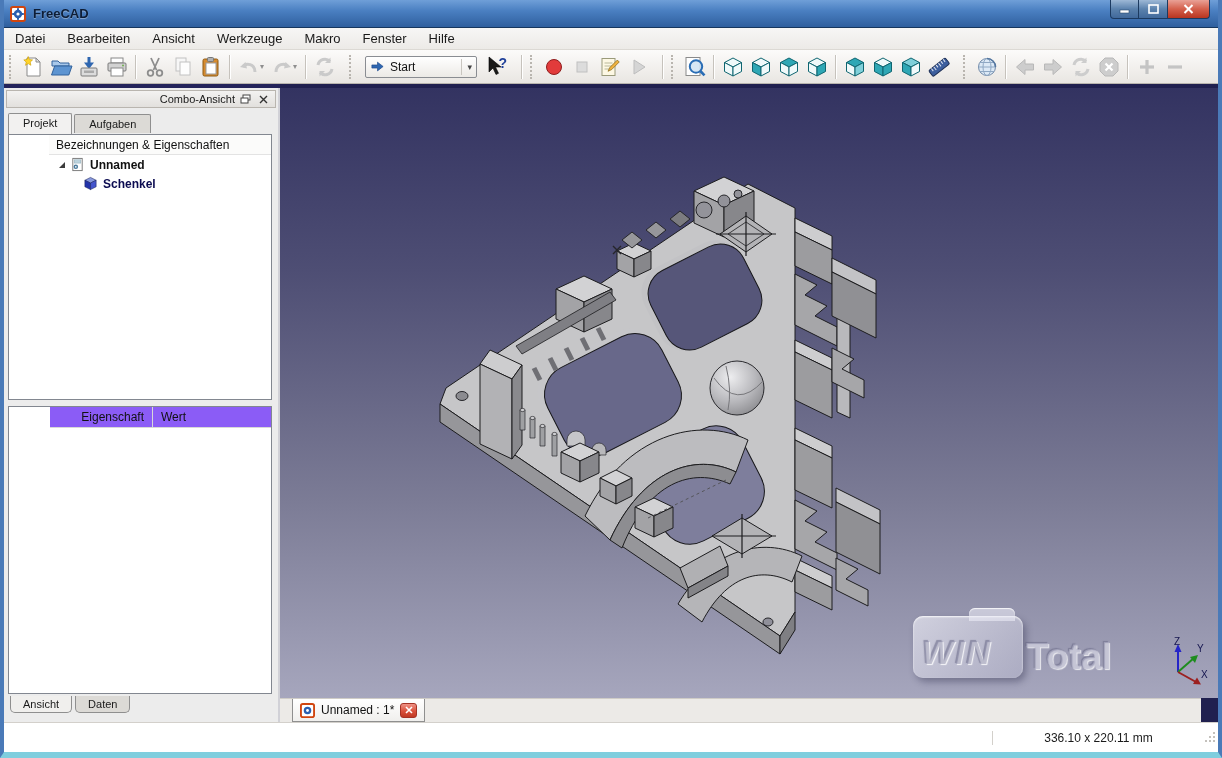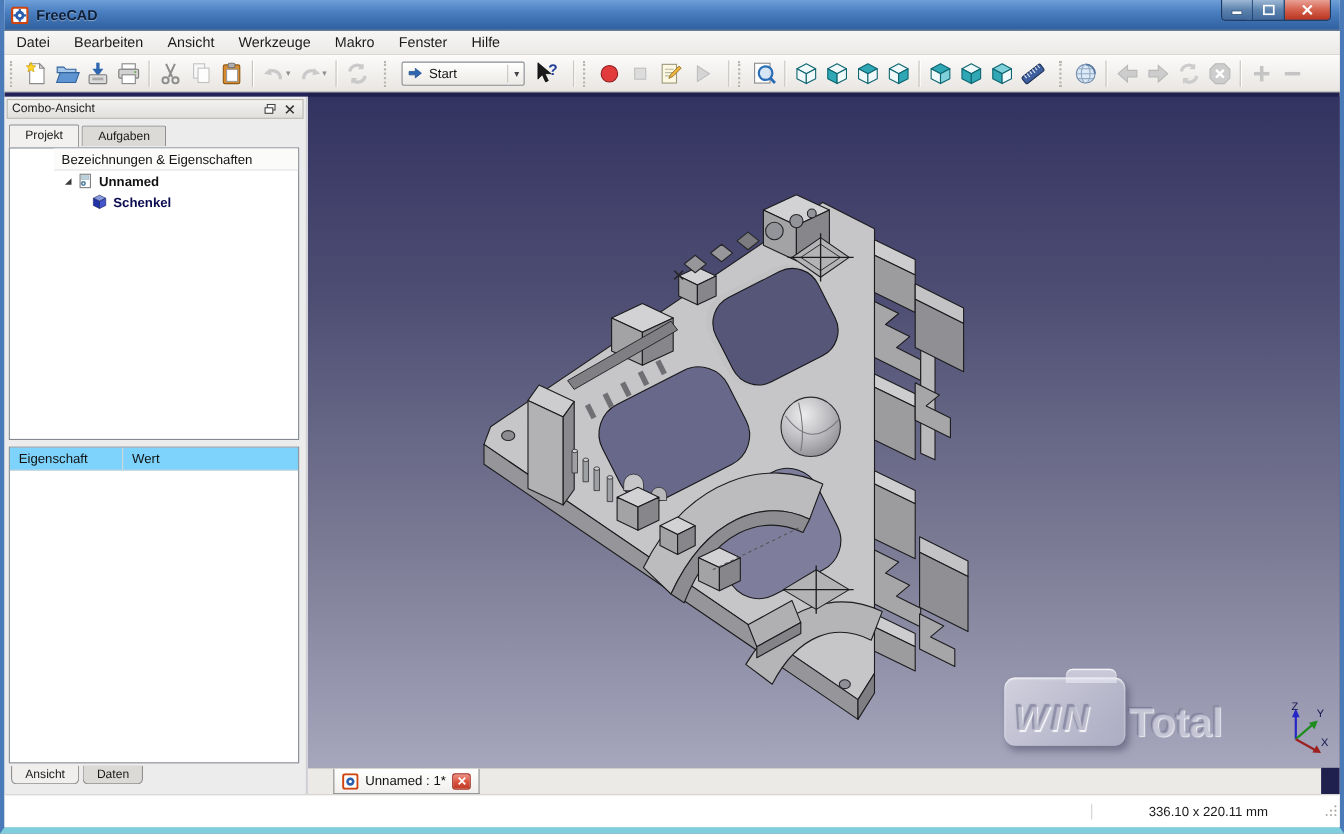--- a/index.html
+++ b/index.html
@@ -32,45 +32,45 @@
   .tbtn{width:28px;height:28px;display:flex;align-items:center;justify-content:center;border-radius:3px;}
   .tbtn svg{width:24px;height:24px;}
   .caret-sm{font-size:8px;color:#8f8f8f;margin-left:-3px;width:8px;}
   .combo{height:22px;width:112px;margin:0 6px;display:flex;align-items:center;gap:5px;padding:0 4px;
     background:linear-gradient(#ffffff,#eceae6);border:1px solid #8a8d92;border-radius:2px;font-size:12px;color:#111;}
   .combo .combo-label{flex:1;}
   .combo .combo-caret{font-size:9px;color:#444;border-left:1px solid #c9c6c0;padding-left:5px;height:16px;display:flex;align-items:center;}
   
   .dock-strip{position:absolute;left:0;top:84px;width:276px;height:4px;background:#23235358;}
   
-  .left-panel{position:absolute;left:0;top:86px;width:276px;height:636px;background:#ececec;border-right:2px solid #23235322;}
+  .left-panel{position:absolute;left:0;top:86px;width:276px;height:636px;background:#ececec;border-right:2px solid #23235322;text-align:right;}
   .panel-titlebar{position:absolute;left:2px;right:2px;top:2px;height:18px;background:linear-gradient(#f3f2f1,#e2e0dd);
     border:1px solid #b9b5af;display:flex;align-items:center;padding:0 4px;font-size:11px;color:#1a1a1a;}
   .panel-titlebar .pt-label{flex:1;}
   .pt-btn{width:15px;height:13px;display:flex;align-items:center;justify-content:center;margin-left:3px;}
   .panel-tabs{position:absolute;left:4px;top:22px;height:23px;display:flex;align-items:flex-end;}
   .ptab{font-size:11px;color:#1a1a1a;padding:3px 14px;border:1px solid #8f8f8f;border-bottom:none;background:#dcdad6;margin-right:2px;border-radius:2px 2px 0 0;}
   .ptab.active{background:#f2f1f0;padding-bottom:5px;position:relative;top:1px;}
   .tree-box{position:absolute;left:4px;right:6px;top:46px;height:266px;background:#ffffff;border:1px solid #828790;padding-left:40px;}
   .tree-header{height:20px;border-bottom:1px solid #e3e3e3;background:#fbfbfa;display:flex;align-items:center;padding:0 7px;font-size:12px;color:#111;}
   .tree-row{height:19px;display:flex;align-items:center;font-size:12px;color:#111;}
   .tree-row .expander{width:10px;height:10px;margin:0 3px 0 8px;}
   .tree-row .ticon{width:15px;height:15px;margin-right:5px;}
   .tree-row.bold{font-weight:bold;}
   .prop-box{position:absolute;left:4px;right:6px;top:318px;height:288px;background:#ffffff;border:1px solid #828790;}
-  .prop-header{height:21px;display:flex;border-bottom:1px solid #d8d8d8;background:#7dd3fc;font-size:12px;color:#111;}
+  .prop-header{height:21px;display:flex;border-bottom:1px solid #d8d8d8;background:#8b5cf6;font-size:12px;color:#111;margin-left:41px;}
   .prop-col{padding:3px 8px;}
   .prop-col.c1{width:103px;border-right:1px solid #d8d8d8;}
   .bottom-tabs{position:absolute;left:6px;top:608px;display:flex;}
   .btab{font-size:11px;color:#1a1a1a;padding:2px 12px;border:1px solid #8f8f8f;border-top:none;border-radius:0 0 5px 5px;background:#dcdad6;margin-right:3px;}
   .btab.active{background:#f0efed;}
   
   .mdi-area{position:absolute;left:276px;right:0;top:84px;height:638px;background:#20204f;}
   .viewport{position:absolute;left:0;right:0;top:4px;height:610px;background:linear-gradient(#333361 0%,#4e4e74 30%,#7c7c96 68%,#a6a6bd 100%);overflow:hidden;}
-  .mdi-tabbar{position:absolute;left:0;right:17px;bottom:0;height:24px;background:#eceae7;border-top:1px solid #cfccc7;display:flex;align-items:flex-start;padding-left:23px;}
+  .mdi-tabbar{position:absolute;left:0;right:17px;bottom:0;height:24px;background:#eceae7;border-top:1px solid #cfccc7;display:flex;align-items:flex-start;padding-left:12px;}
   .doc-tab{display:inline-flex;align-items:center;gap:6px;height:23px;padding:0 7px;background:linear-gradient(#ffffff,#f0efed);
     border:1px solid #8f8f8f;border-top:none;font-size:12px;color:#111;}
   .doc-close{width:17px;height:15px;border-radius:3px;border:1px solid #a53326;background:linear-gradient(#ef9286,#d9513c 55%,#c03a24);
     display:flex;align-items:center;justify-content:center;}
   
   .watermark{position:absolute;left:633px;top:518px;width:210px;height:80px;text-decoration:underline;}
   .wm-folder{position:absolute;left:0;top:10px;width:110px;height:62px;border-radius:10px;
     background:linear-gradient(145deg,rgba(246,246,253,.62),rgba(188,188,210,.38));
     box-shadow:3px 4px 7px rgba(30,30,60,.35), inset 0 1px 2px rgba(255,255,255,.9);}
   .wm-folder::before{content:"";position:absolute;top:-8px;right:8px;width:46px;height:13px;border-radius:6px 6px 0 0;

